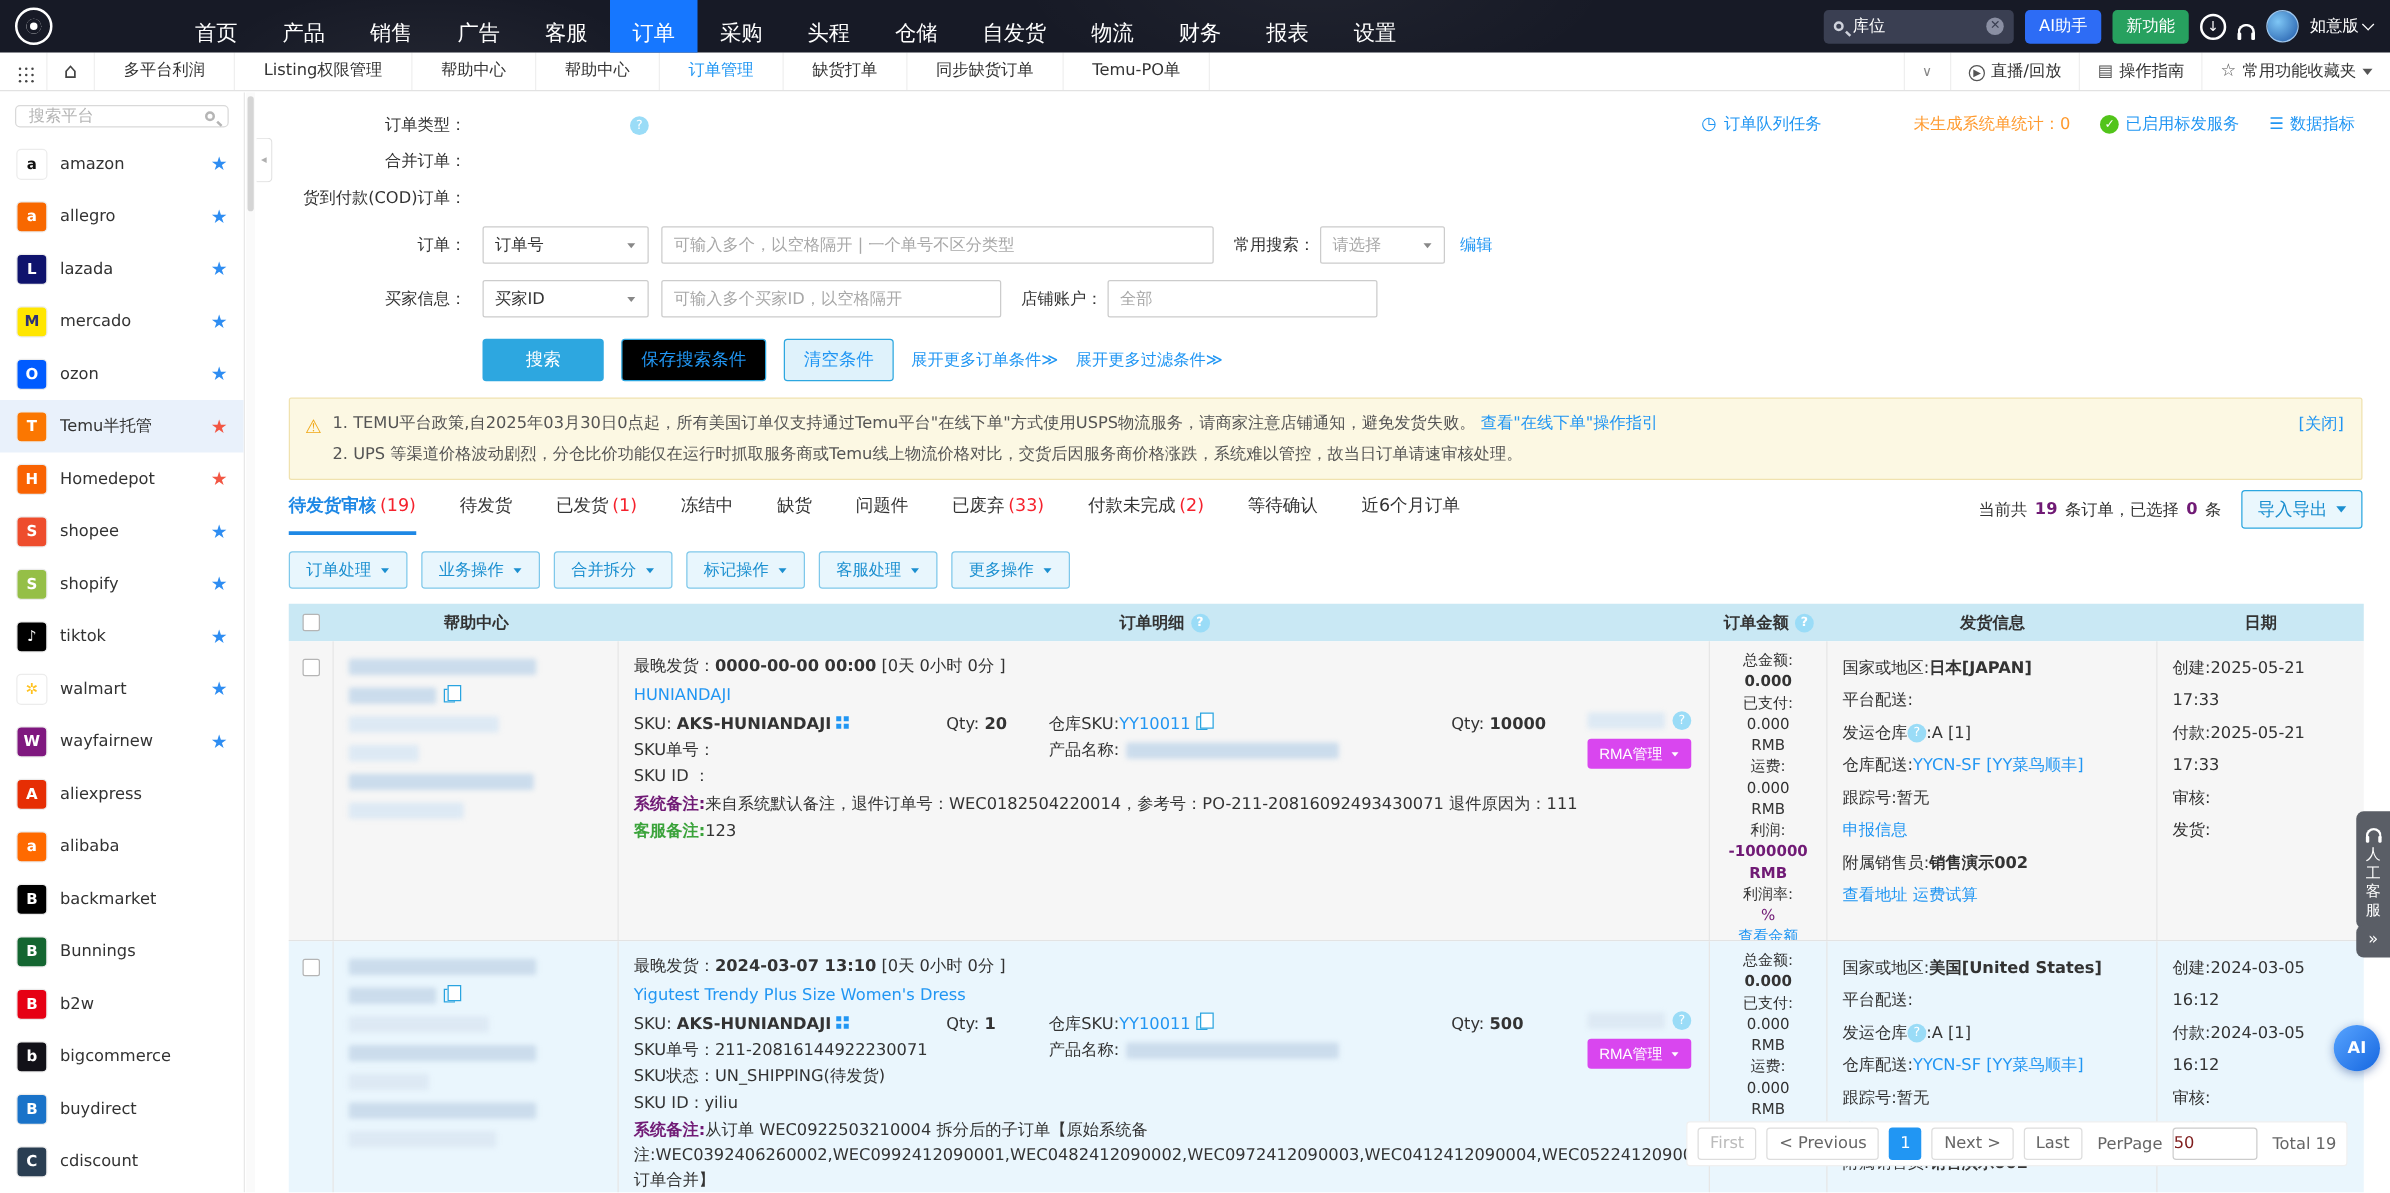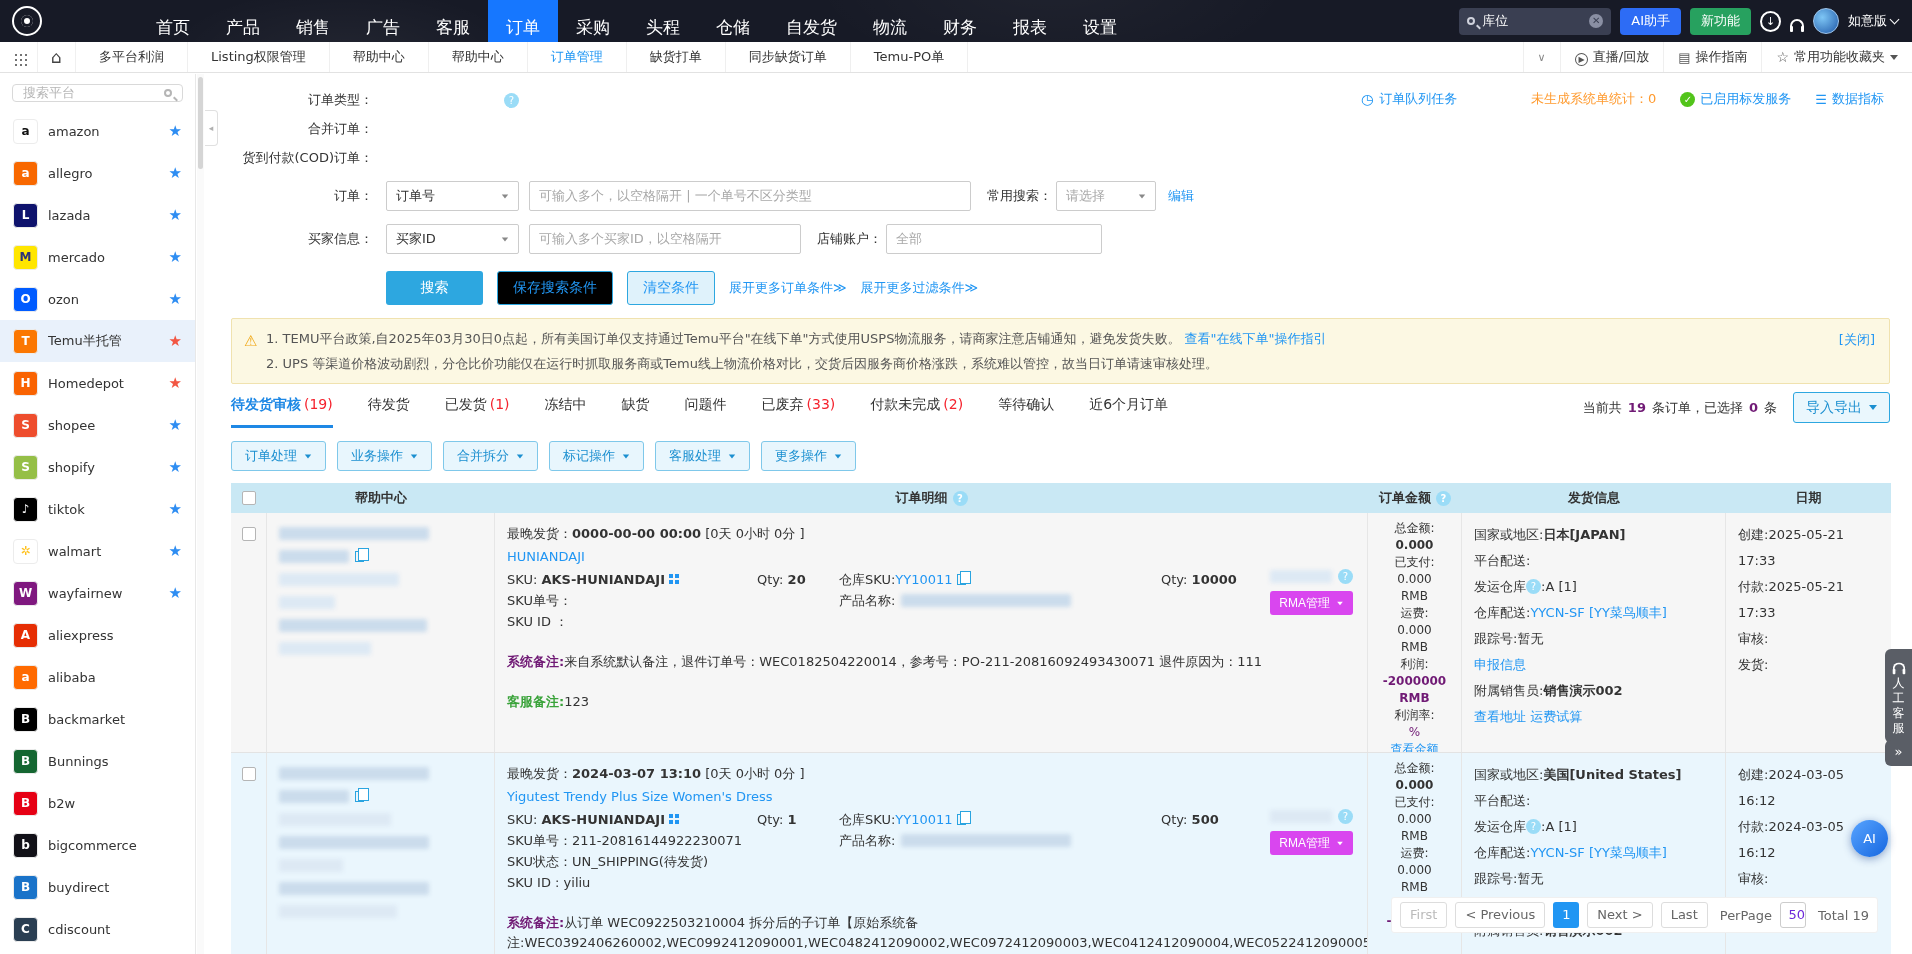--- a/index.html
+++ b/index.html
@@ -118,37 +118,37 @@
 .ic-copy{width:9px;height:11px;border:1px solid #2aa4e0;position:relative;flex:none;display:inline-block;vertical-align:-1px}
 .ic-copy::before{content:"";position:absolute;left:2px;top:-4px;width:9px;height:11px;border:1px solid #2aa4e0;background:#fff}
 .c-itm{padding:10px 12px;line-height:21px}
 .t-line{margin-bottom:2px}
 .sku-grid{display:flex;margin:2px 0}
 .sg-a{width:250px;flex:none}.sg-b{width:82px;flex:none}.sg-c{width:322px;flex:none}.sg-d{width:104px;flex:none}
 .sg-e{flex:1;display:flex;flex-direction:column;align-items:flex-end;gap:7px;padding-right:2px}
 .ic-grid4{display:inline-block;width:4px;height:4px;background:#2196f3;box-shadow:6px 0 #2196f3,0 6px #2196f3,6px 6px #2196f3;margin:0 8px 6px 4px}
 .rma-btn{height:24px;padding:0 9px;background:#d946ef;color:#fff;border:none;border-radius:3px;font-size:12px;display:flex;align-items:center;gap:6px;cursor:pointer}
 .rma-btn .caret-dn{border-top-color:#fff;transform:scale(.7)}
-.note-line{line-height:20px;margin-top:20px}
+.note-line{line-height:20px;margin-top:2px}
 .c-amt{text-align:center;font-size:12px;line-height:17px;padding-top:7px}
 .c-shp{padding:9px 12px;line-height:26px}
 .c-dat{padding:9px 12px;line-height:26px}
 
 .pager{position:absolute;right:34px;bottom:21px;height:36px;background:#fff;display:flex;align-items:center;gap:8px;padding:0 8px;border:1px solid #f0f0f0;border-radius:3px}
 .pg-box{height:26px;padding:0 9px;border:1px solid #ddd;border-radius:3px;line-height:24px;color:#666;cursor:pointer;white-space:nowrap}
 .pg-box.dis{color:#bbb}
 .pg-cur{width:26px;height:26px;background:#2196f3;color:#fff;border-radius:3px;text-align:center;line-height:26px;cursor:pointer}
 .pg-pp{color:#666;margin-left:4px}
-.pg-ppbox{width:26px;height:26px;border:1px solid #ccc;border-radius:3px;text-align:right;line-height:24px;color:#6d28d9}
+.pg-ppbox{width:68px;height:26px;border:1px solid #ccc;border-radius:3px;text-align:left;line-height:24px;color:#7f1d1d}
 
 .cs-widget{position:absolute;right:0;top:649px;width:27px;padding:9px 0 7px;background:#5a5e66;border-radius:6px 0 0 6px;color:#fff;display:flex;flex-direction:column;align-items:center;gap:5px;cursor:pointer;z-index:5}
 .cs-widget .headset{border-color:#fff;transform:scale(.9)}
 .cs-vert{font-size:12px;line-height:15px;width:14px;text-align:center;word-break:break-all}
 .cs-expand{position:absolute;right:0;top:740px;width:27px;height:26px;background:#5a5e66;border-radius:6px 0 0 6px;color:#fff;text-align:center;line-height:24px;cursor:pointer;z-index:5}
-.ai-fab{position:absolute;right:24px;top:820px;width:37px;height:37px;border-radius:50%;background:linear-gradient(135deg,#58a4ff,#1667e0);color:#fff;display:flex;align-items:center;justify-content:center;font-weight:normal;font-size:13px;box-shadow:0 2px 8px rgba(20,60,140,.45);cursor:pointer;z-index:5}
+.ai-fab{position:absolute;right:8px;top:820px;width:37px;height:37px;border-radius:50%;background:linear-gradient(135deg,#58a4ff,#1667e0);color:#fff;display:flex;align-items:center;justify-content:center;font-weight:bold;font-size:13px;box-shadow:0 2px 8px rgba(20,60,140,.45);cursor:pointer;z-index:5}
 </style>
 </head>
 <body>
 
 <div class="topbar">
   <div class="logo"></div>
   <div class="menu">
 
       <div class="menu-item">首页</div>
 
@@ -648,21 +648,21 @@
       <div class="cell w-amt c-amt">
         <div>总金额:</div>
           <div><b>0.000</b></div>
         <div>已支付:</div>
           <div>0.000</div>
           <div>RMB</div>
         <div>运费:</div>
           <div>0.000</div>
           <div>RMB</div>
         <div>利润:</div>
-        <div><b class="red">-2000000</b></div>
+        <div><b class="red">-1000000</b></div>
         <div><b class="red">RMB</b></div>
         <div>利润率:</div>
           <div class="red">%</div>
         <div><span class="lnk">查看金额</span></div>
       </div>
       <div class="cell w-shp c-shp">
         <div><span>国家或地区:</span><b>日本[JAPAN]</b></div>
         <div><span>平台配送:</span><span></span></div>
         <div><span>发运仓库</span><span class="ic-q"></span><span>:A [1]</span></div>
         <div><span>仓库配送:</span><span class="lnk">YYCN-SF [YY菜鸟顺丰]</span></div>

